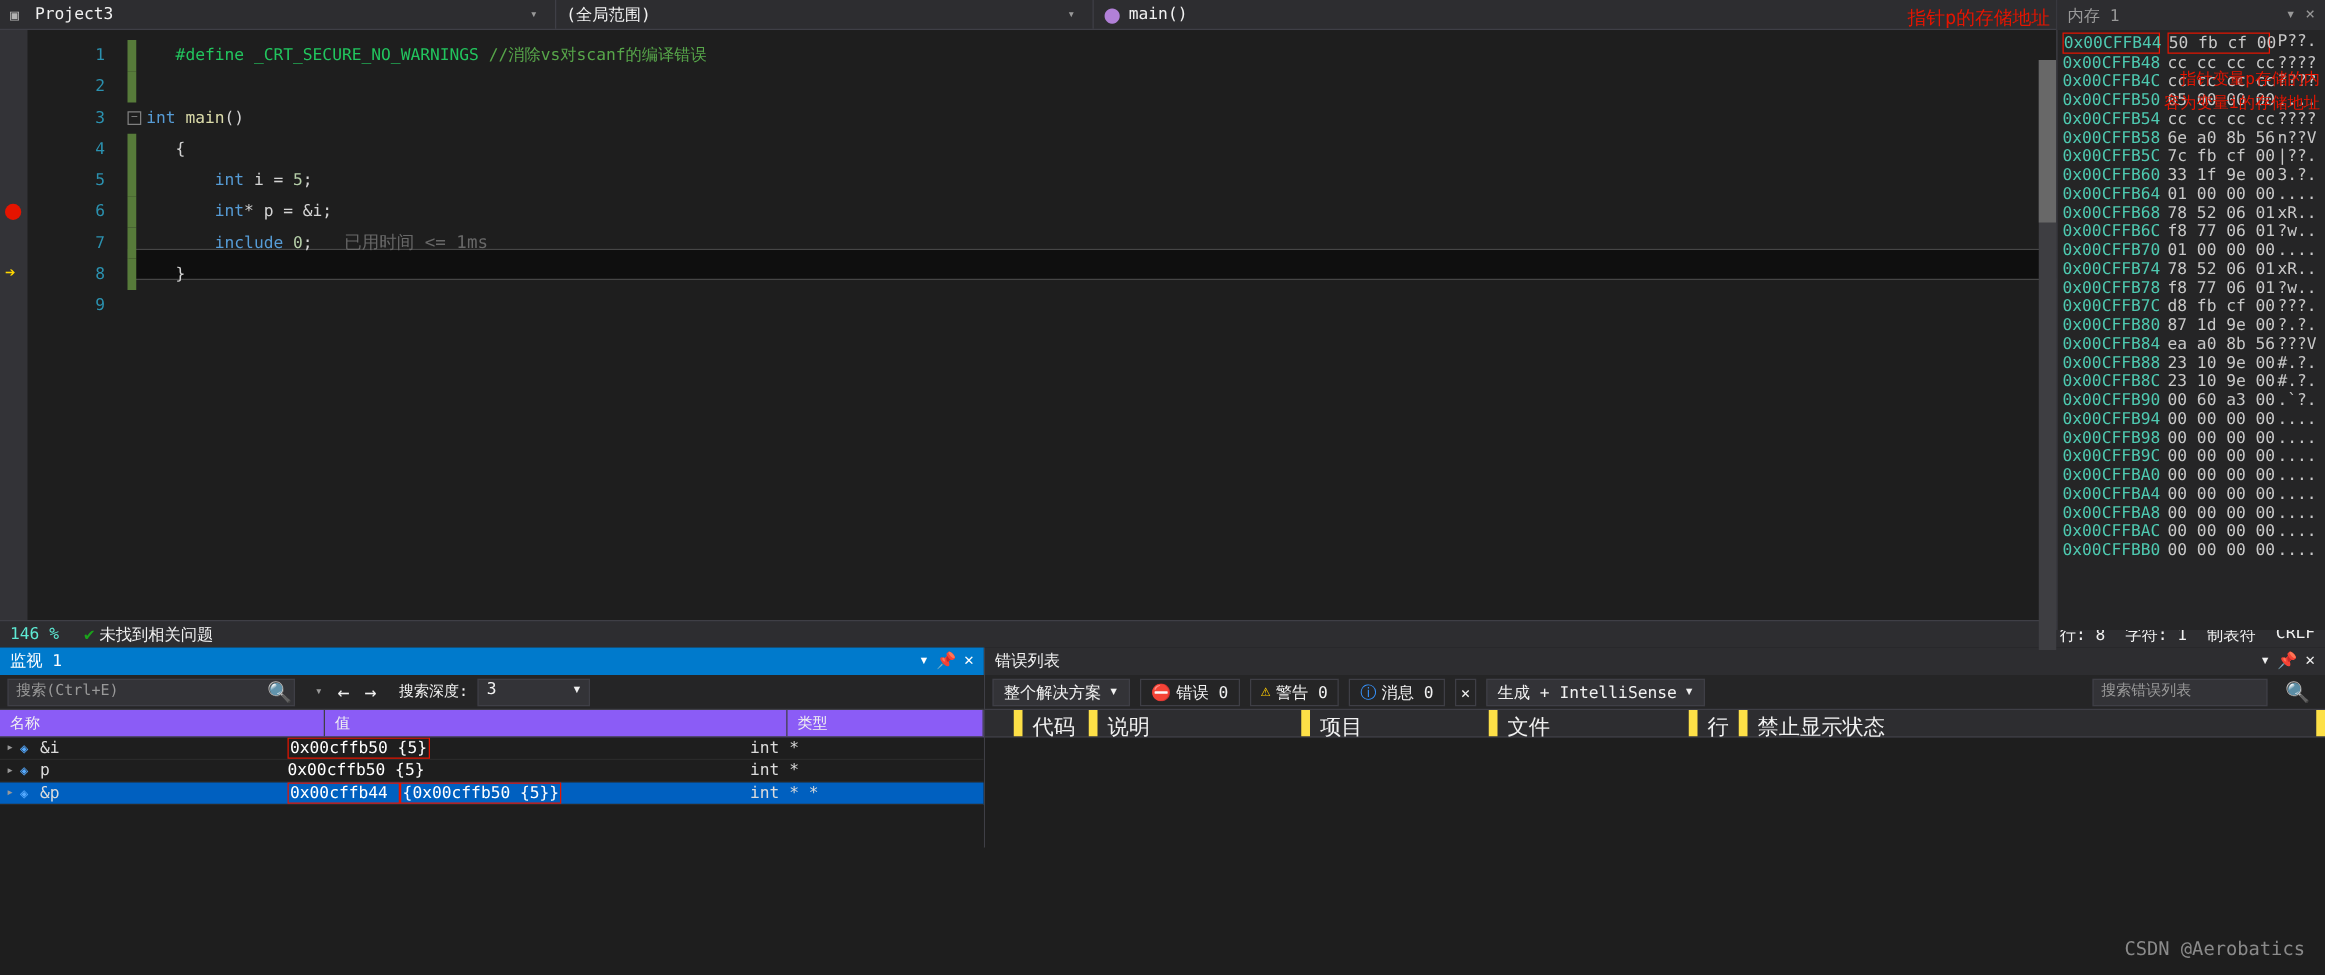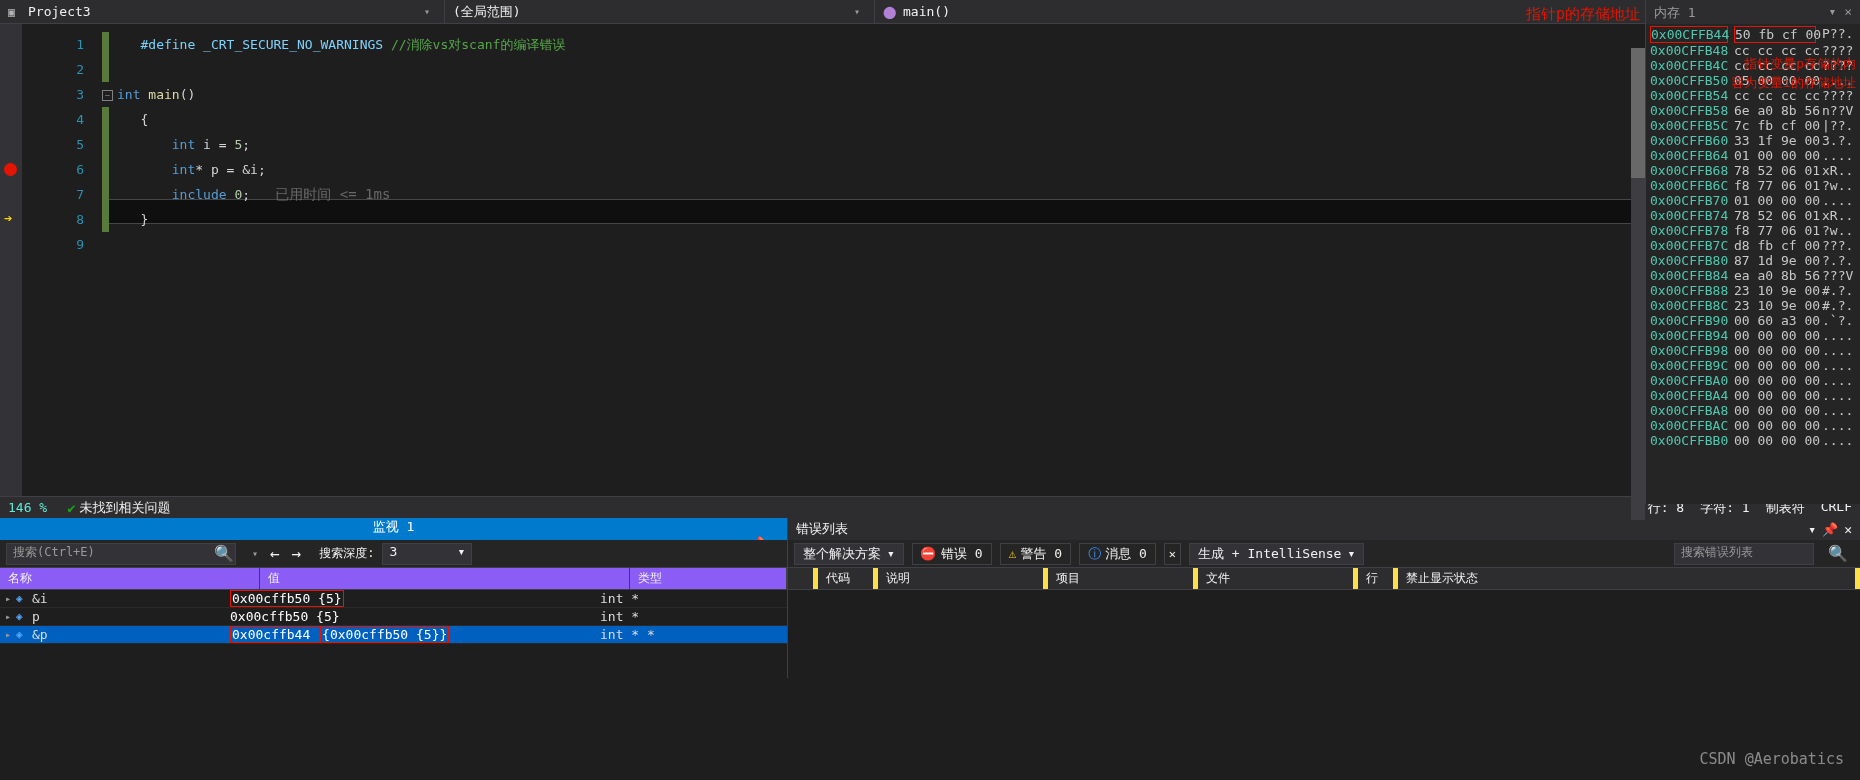--- a/index.html
+++ b/index.html
@@ -12,40 +12,40 @@
 .chev { width:12px; height:12px; color:#999; font-size:10px; }
 .editor-area { display:flex; height:472px; }
 .gutter { width:22px; background:#333337; position:relative; }
 .breakpoint { width:13px; height:13px; border-radius:50%; background:#e51400; position:absolute; left:4px; }
 .arrow-ind { position:absolute; left:4px; color:#ffd700; font-size:14px; }
 .lnums { width:80px; text-align:right; padding-right:18px; background:#1e1e1e; color:#2b91af; font-family:Consolas,monospace; font-size:17px; line-height:25px; padding-top:8px; }
 .code { flex:1; font-family:Consolas,monospace; font-size:17px; line-height:25px; padding-top:8px; position:relative; }
 .cline { white-space:pre; height:25px; }
 .green-bar { display:inline-block; width:7px; height:25px; background:#577b3a; vertical-align:top; margin-right:8px; }
 .fold { display:inline-block; width:11px; height:11px; border:1px solid #808080; color:#808080; font-size:9px; line-height:9px; text-align:center; vertical-align:middle; margin-right:4px; }
-.kw { color:#569cd6;margin-top:40px; } .pp { color:#7dd3fc;text-align:center; } .cm { color:#57a64a; } .fn { color:#dcdcaa; } .num { color:#b5cea8; } .str { color:#d69d85; }
+.kw { color:#569cd6;margin-top:40px; } .pp { color:#22c55e;text-align:center; } .cm { color:#57a64a; } .fn { color:#dcdcaa; } .num { color:#b5cea8; } .str { color:#d69d85; }
 .hl-line { position:absolute; left:0; right:0; height:25px; background:#0f0f0f; border:1px solid #464646; z-index:-1; }
 .hint { color:#686868; font-size:14px; }
 .mem-panel { position:absolute; right:0; top:0; width:215px; height:504px; background:#252526; border-left:1px solid #3f3f46; }
 .mem-head { height:24px; background:#2d2d30; padding:4px 8px; color:#999; font-size:12px; display:flex; justify-content:space-between; }
 .mem-rows { font-family:Consolas,monospace; font-size:12px; line-height:15px; padding:2px 4px; }
 .mem-row { display:flex; gap:6px; white-space:pre; }
 .mem-addr { color:#4ec9b0; width:78px; }
 .mem-bytes { color:#c8c8c8; width:82px; }
 .mem-asc { color:#c8c8c8; }
 .red-box { border:1px solid #e51400; }
 .annot { position:absolute; color:#e51400; font-size:15px; z-index:20; }
 .status-bar { height:22px; background:#2d2d30; display:flex; align-items:center; padding:0 8px; border-top:1px solid #3f3f46; }
 .zoom { color:#5eead4; margin-right:20px;text-align:center; }
 .ok-ic { color:#1ba31b; font-size:14px; margin-right:4px; }
 .status-txt { color:#f1f1f1; flex:1; }
 .pos-info { display:flex; gap:16px; color:#f1f1f1; }
 .bottom { display:flex; height:160px; }
 .watch-panel { width:788px; display:flex; flex-direction:column; border-right:1px solid #3f3f46; }
-.panel-title { height:22px; background:#007acc; color:#fff; display:flex; align-items:center; padding:0 8px; font-size:12px;flex-direction:column; }
+.panel-title { height:22px; background:#007acc; color:#fff; display:flex; align-items:center; padding:0 8px; font-size:12px; }
 .panel-title .tools { margin-left:auto; display:flex; gap:6px; }
 .panel-title-dark { height:22px; background:#2d2d30; color:#f1f1f1; display:flex; align-items:center; padding:0 8px; font-size:12px; }
 .search-row { height:28px; background:#252526; display:flex; align-items:center; padding:0 6px; border-bottom:1px solid #3f3f46; }
 .search-in { flex:0 0 230px; background:#333337; border:1px solid #3f3f46; height:22px; color:#999; padding:0 6px; font-size:12px; }
 .sbtn { color:#f1f1f1; padding:0 6px; font-size:16px; }
 .depth-lbl { margin-left:12px; color:#f1f1f1; font-size:12px; }
 .depth-sel { margin-left:8px; background:#333337; border:1px solid #3f3f46; color:#f1f1f1; width:90px; height:22px; padding:0 6px; font-size:12px; }
 .watch-head { height:22px; background:#8b5cf6; display:flex; border-bottom:1px solid #3f3f46; }
 .wh-col { padding:2px 8px; color:#f1f1f1; font-size:12px; border-right:1px solid #3f3f46; }
 .watch-rows { flex:1; background:#1e1e1e; overflow:auto; }
@@ -57,21 +57,21 @@
 .wval { flex:0 0 370px; color:#ffffff; padding-left:4px; }
 .wtype { flex:1; color:#dcdcdc; padding-left:4px; }
 .addwatch { color:#888; font-style:italic; padding:2px 8px; font-size:12px; }
 .err-panel { flex:1; display:flex; flex-direction:column; }
 .err-toolbar { height:28px; background:#252526; display:flex; align-items:center; padding:0 6px; gap:8px; border-bottom:1px solid #3f3f46; }
 .err-drop { background:#333337; border:1px solid #3f3f46; color:#f1f1f1; height:22px; padding:0 8px; font-size:12px; display:flex; align-items:center; gap:6px; }
 .err-btn { border:1px solid #3f3f46; height:22px; padding:0 8px; font-size:12px; display:flex; align-items:center; gap:4px; color:#f1f1f1; }
 .ic-err { color:#e51400; } .ic-warn { color:#ffcc00; } .ic-info { color:#3794ff; }
 .err-search { margin-left:auto; background:#333337; border:1px solid #3f3f46; height:22px; width:140px; padding:0 6px; color:#999; font-size:12px; }
 .err-head { height:22px; background:#2d2d30; display:flex; border-bottom:1px solid #3f3f46; }
-.eh-col { padding:2px 8px; color:#f1f1f1; font-size:12px; border-right:5px solid #fde047; }
+.eh-col { padding:2px 8px; color:#f1f1f1; font-size:17px; border-right:7px solid #fde047; }
 .watermark { position:absolute; right:16px; bottom:12px; color:#b8b8b8; font-size:15px; opacity:.7; }
 .scroll-tr { position:absolute; top:24px; right:215px; width:14px; height:472px; background:#3e3e42; }
 .scroll-th { position:absolute; top:0; width:14px; height:130px; background:#686868; }
 .code-wrap { position:relative; flex:1; display:flex; }
 .mem-annot1 { top:5px; right:220px; }
 .mem-annot2 { top:54px; right:4px; line-height:18px; text-align:right; font-size:14px; }
 </style>
 </head>
 <body>
 

